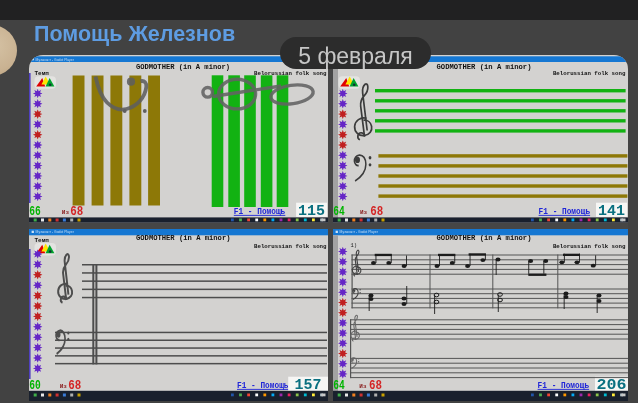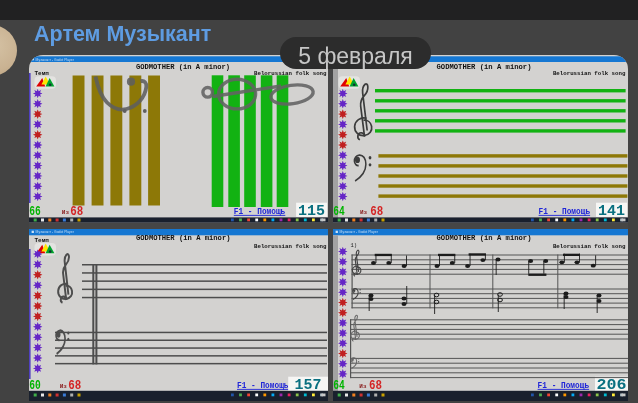--- a/index.html
+++ b/index.html
@@ -5,21 +5,21 @@
   *{box-sizing:border-box;}
   #c{position:relative;width:638px;height:403px;overflow:hidden;background:#424242;
      font-family:"Liberation Sans",sans-serif;}
 </style></head>
 <body>
 <div id="c">
   <div style="position:absolute;left:0;top:0;width:638px;height:20px;background:#212122"></div>
   <div style="position:absolute;left:-34px;top:24.5px;width:51px;height:51px;border-radius:50%;
        background:radial-gradient(circle at 55% 40%,#d5c2a4 0%,#c9b292 60%,#b49a74 100%)"></div>
   <div style="position:absolute;left:34px;top:22px;font-size:21.5px;font-weight:bold;color:#5e9ce2;
-       letter-spacing:0px">Артем Музыкант</div>
+       letter-spacing:0px">Помощь Железнов</div>
   <div id="photo" style="position:absolute;left:29px;top:55px;width:599px;height:346px;
        border-radius:14px 14px 0 0;overflow:hidden;background:#464646">
     <svg style="position:absolute;left:0px;top:0px" width="299" height="167.5" viewBox="0 0 299 167.5">
         <rect x="0" y="0" width="299" height="167.5" fill="#d3d2d0"></rect>
         <rect x="0" y="1.3" width="299" height="5.7" fill="#1577d2"></rect>
         <rect x="2.6" y="3.0" width="2.3" height="2.3" fill="#cfe2f4"></rect>
         <text x="6.6" y="5.7" font-family="Liberation Sans" font-size="3.4" fill="#e8f1fa" opacity="0.8">Музыкант - Godot Player</text>
         <text x="107" y="13.8" font-family="Liberation Mono" font-weight="bold" font-size="7.6" fill="#111" lengthAdjust="spacingAndGlyphs" textLength="94">GODMOTHER (in A minor)</text>
         <text x="225" y="20.4" font-family="Liberation Mono" font-weight="bold" font-size="6.2" fill="#111" lengthAdjust="spacingAndGlyphs" textLength="72.5">Belorussian folk song</text>
         <text x="5.5" y="20.0" font-family="Liberation Mono" font-weight="bold" font-size="6" fill="#111">Темп</text>

